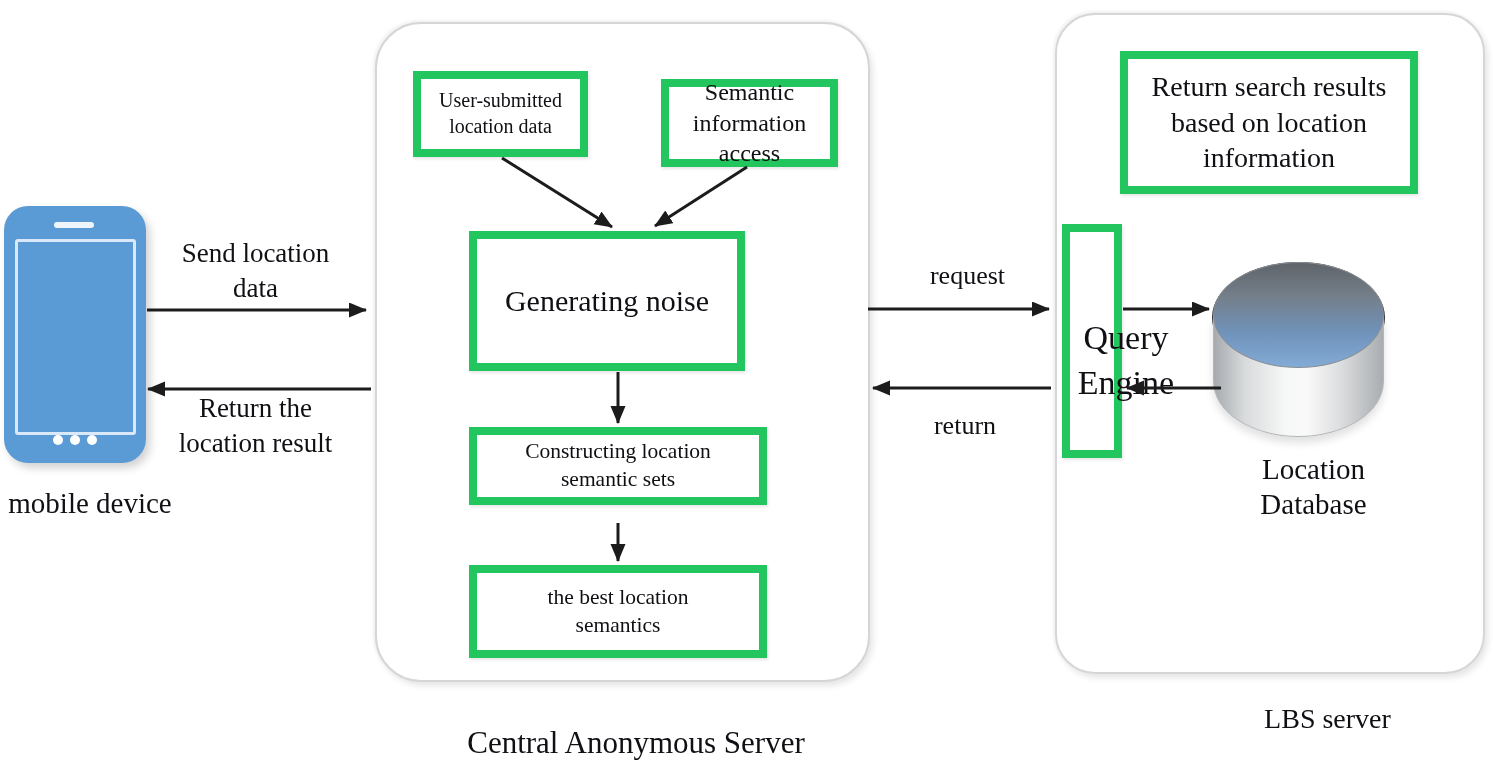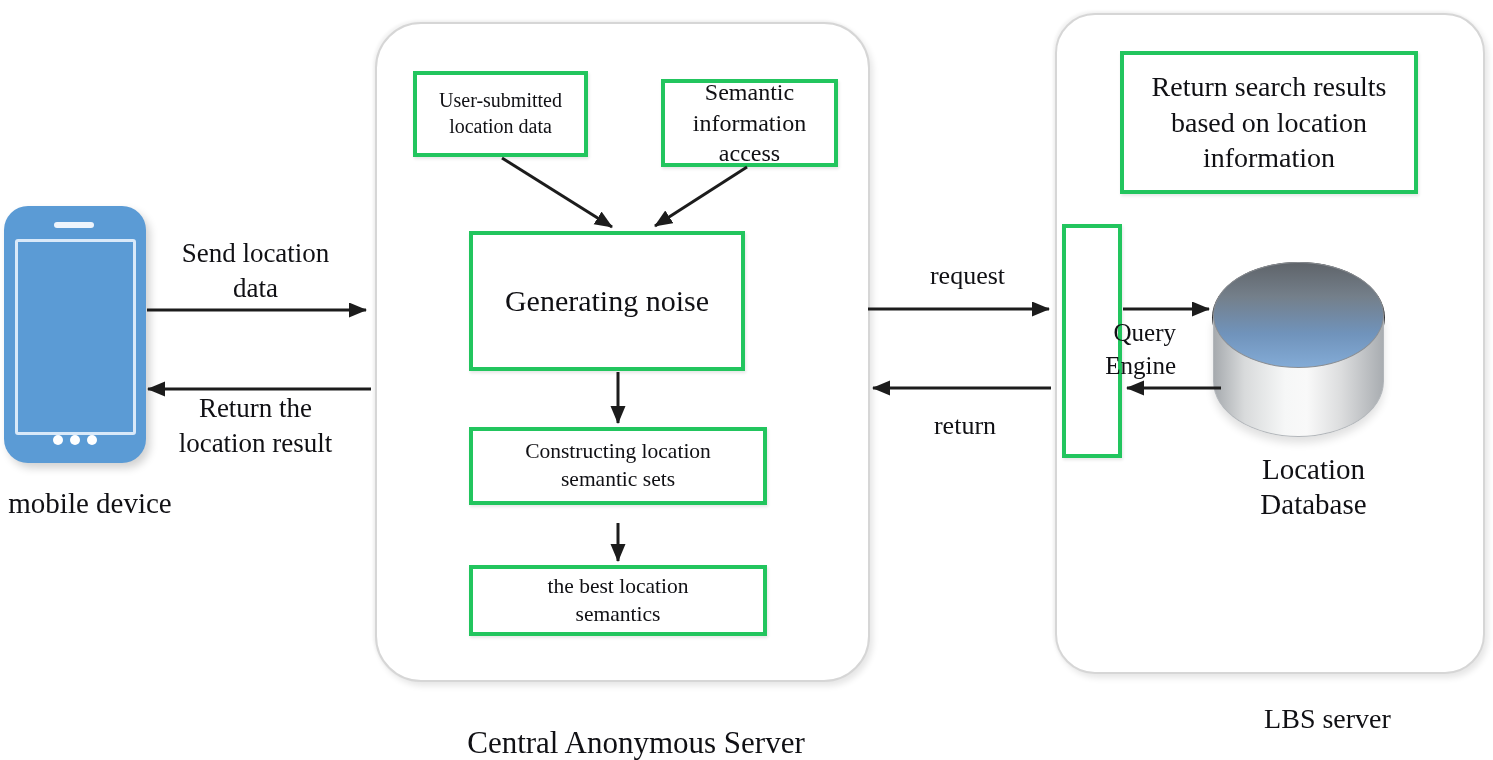--- a/index.html
+++ b/index.html
@@ -11,29 +11,29 @@
   .txt{text-align:center;line-height:1.28;}
   
   .server-container{
     position:absolute;background:#ffffff;border:2px solid #d6d6d6;
     box-shadow:-2px -2px 3px rgba(0,0,0,0.05), 3px 4px 6px rgba(0,0,0,0.10);
   }
   .cas{left:375px;top:22px;width:491px;height:656px;border-radius:46px;}
   .lbs{left:1055px;top:13px;width:426px;height:657px;border-radius:40px;}
   
   .pbox{
-    position:absolute;background:#ffffff;border:4px solid #22c55e;
+    position:absolute;background:#ffffff;border:8px solid #22c55e;
     display:flex;align-items:center;justify-content:center;text-align:center;
     box-shadow:1px 2px 3px rgba(0,0,0,0.10);box-sizing:border-box;
   }
   .box-user{left:413px;top:71px;width:175px;height:86px;font-size:20px;padding:0 8px;}
   .box-sem{left:661px;top:79px;width:177px;height:88px;font-size:24px;padding:16px 26px;}
   .box-gen{left:469px;top:231px;width:276px;height:140px;font-size:30px;}
   .box-con{left:469px;top:427px;width:298px;height:78px;font-size:21.5px;padding:0 38px;}
-  .box-best{left:469px;top:565px;width:298px;height:71px;font-size:21.5px;padding:0 58px;}
+  .box-best{left:469px;top:565px;width:298px;height:93px;font-size:21.5px;padding:0 58px;}
   .box-res{left:1120px;top:51px;width:298px;height:143px;font-size:28px;padding:16px 12px;}
   .box-qe{left:1062px;top:224px;width:60px;height:234px;}
   
   .phone{
     left:4px;top:206px;width:142px;height:257px;background:#5b9bd5;border-radius:24px;
     box-shadow:4px 5px 8px rgba(0,0,0,0.18);
   }
   .phone .speaker{position:absolute;left:50px;top:16px;width:40px;height:6px;background:#eef5fc;border-radius:3px;}
   .phone .screen{position:absolute;left:11px;top:33px;width:115px;height:190px;border:3px solid #d9e9f9;border-radius:3px;}
   .phone .dots{position:absolute;left:0;top:229px;width:100%;display:flex;justify-content:center;gap:7px;}
@@ -54,21 +54,21 @@
   }
   
   .flabel{position:absolute;text-align:center;line-height:1.3;}
   .lbl-send{left:158px;top:236px;width:195px;font-size:27px;}
   .lbl-retp{left:178px;top:391px;width:155px;font-size:27px;}
   .lbl-request{left:905px;top:259px;width:125px;font-size:26px;}
   .lbl-return{left:905px;top:409px;width:120px;font-size:26px;}
   .lbl-mobile{left:0px;top:485px;width:180px;font-size:29px;}
   .lbl-cas{left:436px;top:723px;width:400px;font-size:31px;}
   .lbl-lbs{left:1235px;top:701px;width:185px;font-size:28px;}
-  .lbl-qe{left:1076px;top:316px;width:100px;font-size:25px;text-align:right;line-height:1.32;}
+  .lbl-qe{left:1076px;top:316px;width:100px;font-size:34px;text-align:center;line-height:1.32;}
   .lbl-db{left:1236px;top:452px;width:155px;font-size:29px;line-height:1.2;}
   svg.arrows{position:absolute;left:0;top:0;pointer-events:none;}
 </style>
 </head>
 <body>
 
 <div class="canvas">
 
   <div class="abs phone">
     <div class="speaker"></div>

